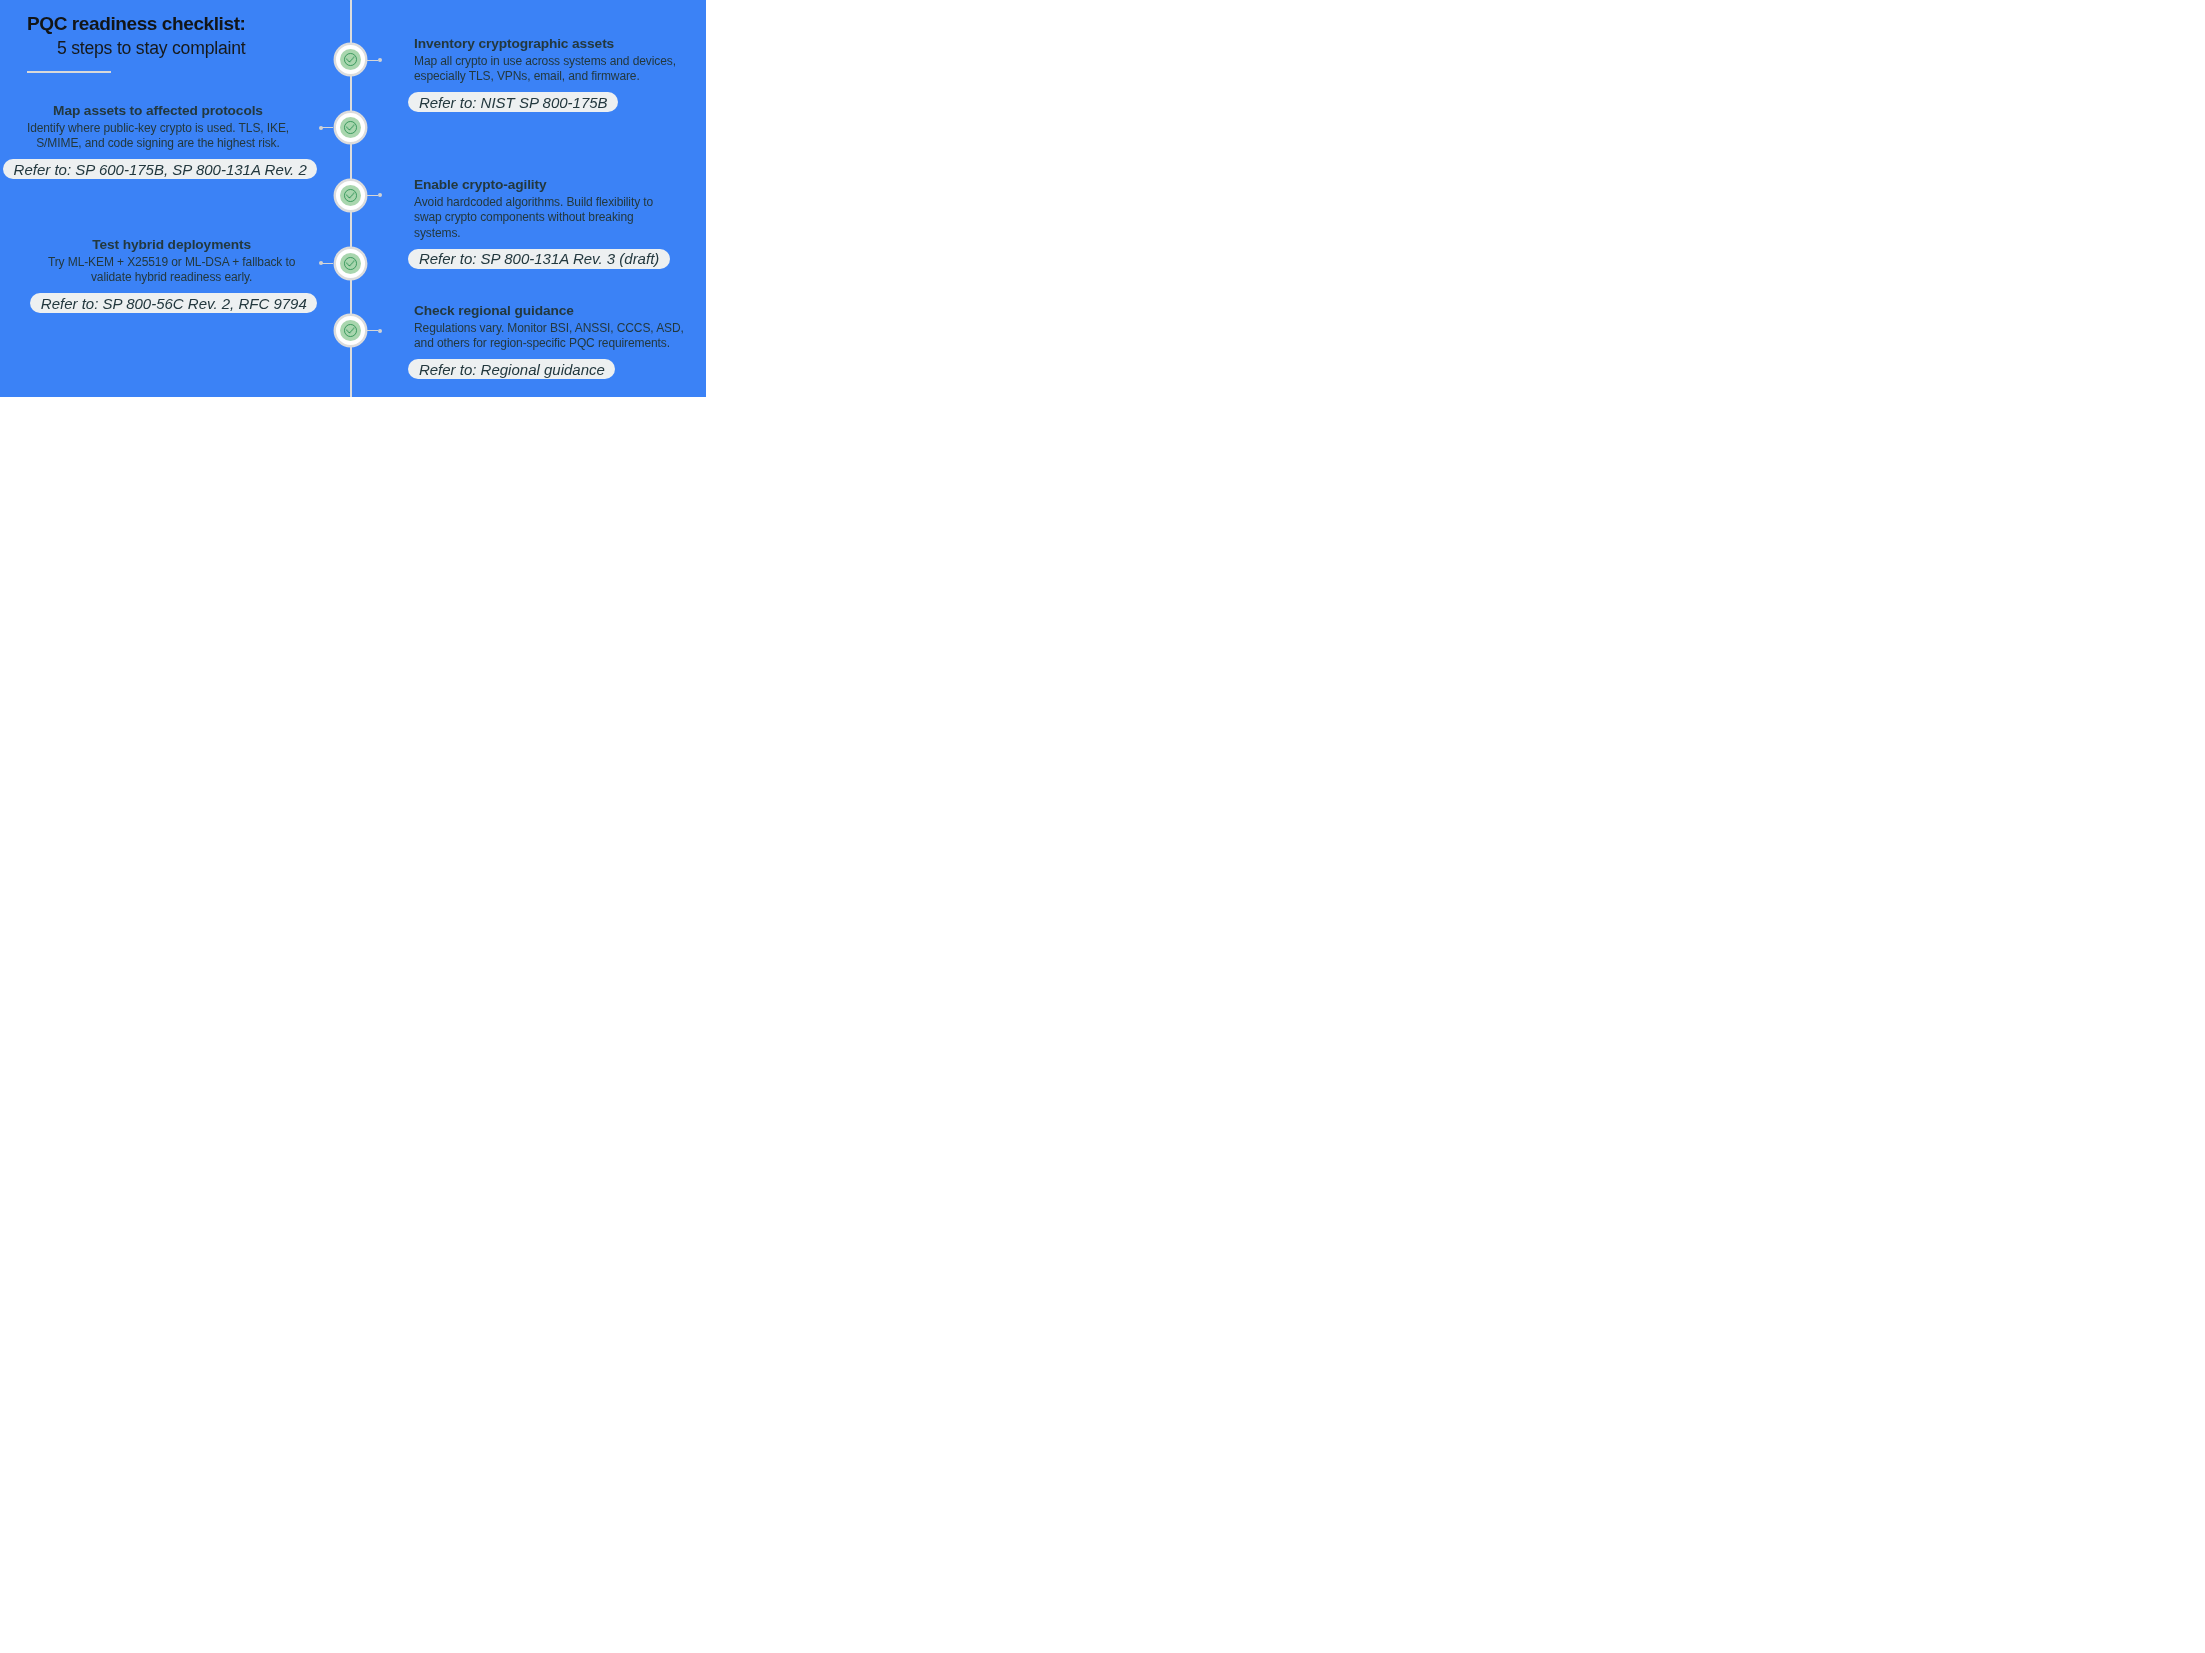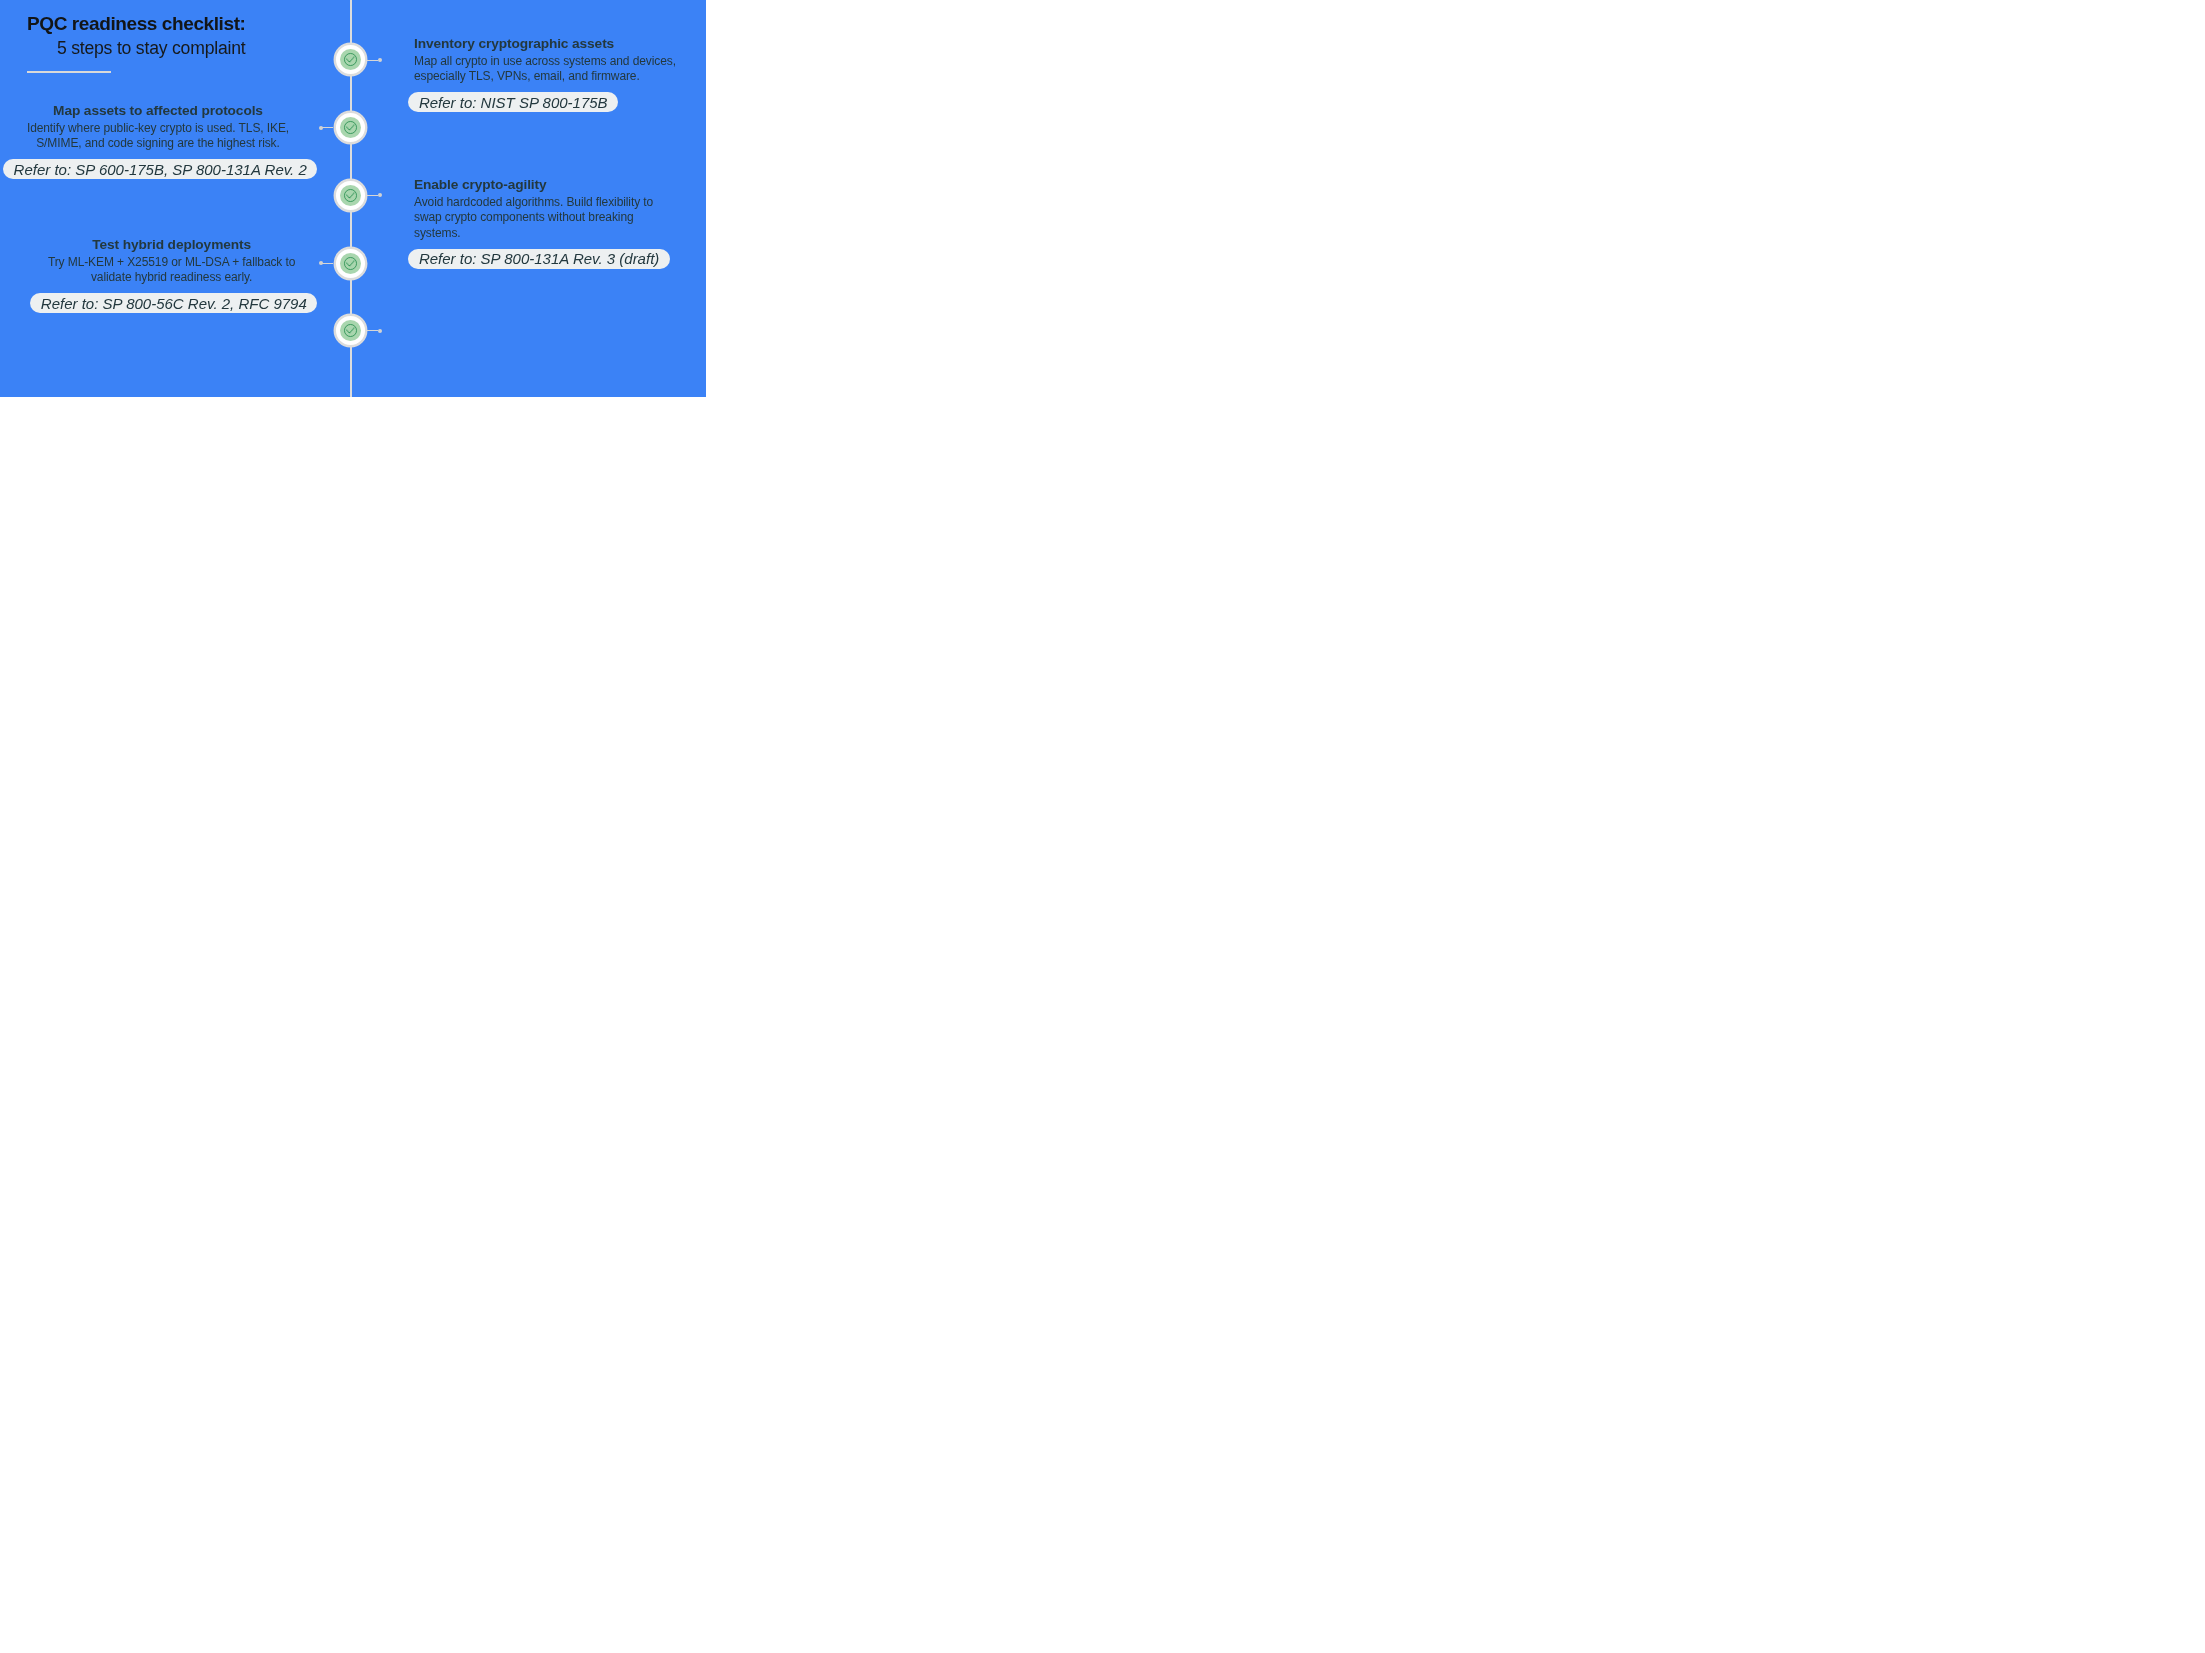--- a/index.html
+++ b/index.html
@@ -131,15 +131,21 @@
     <span class="pill">Refer to: SP 800-131A Rev. 3 (draft)</span>
   </div>
 
   <div class="step left s4">
     <h2>Test hybrid deployments</h2>
     <div class="body">Try ML-KEM + X25519 or ML-DSA + fallback to
 validate hybrid readiness early.</div>
     <span class="pill">Refer to: SP 800-56C Rev. 2, RFC 9794</span>
   </div>
 
+  <div class="step right s5">
+    <h2>Check regional guidance</h2>
+    <div class="body">Regulations vary. Monitor BSI, ANSSI, CCCS, ASD,
+and others for region-specific PQC requirements.</div>
+    <span class="pill">Refer to: Regional guidance</span>
+  </div>
 
 </div>
 
 
 </body></html>

